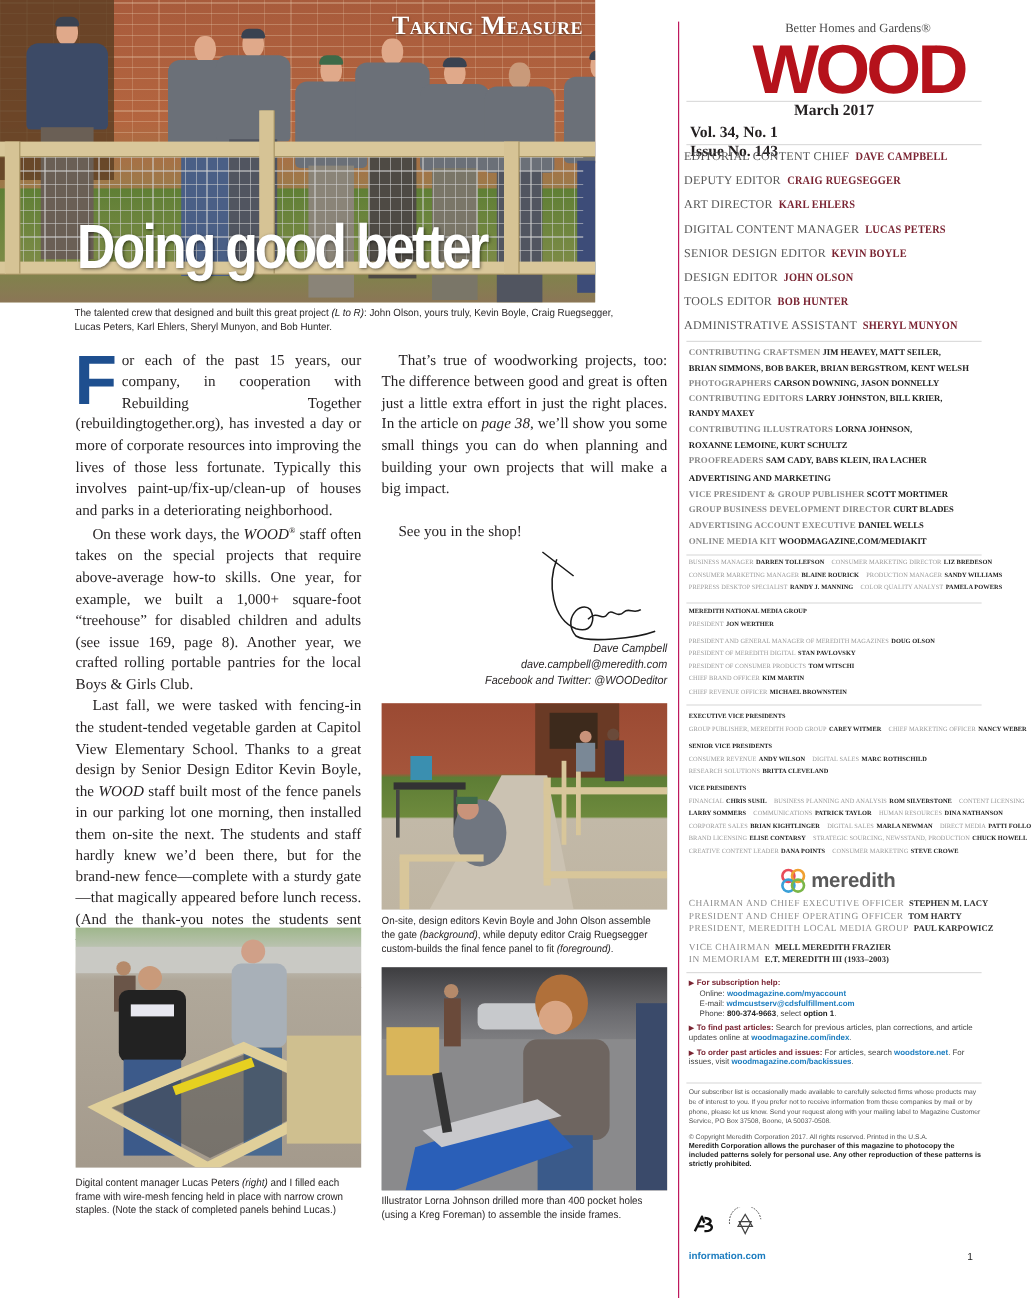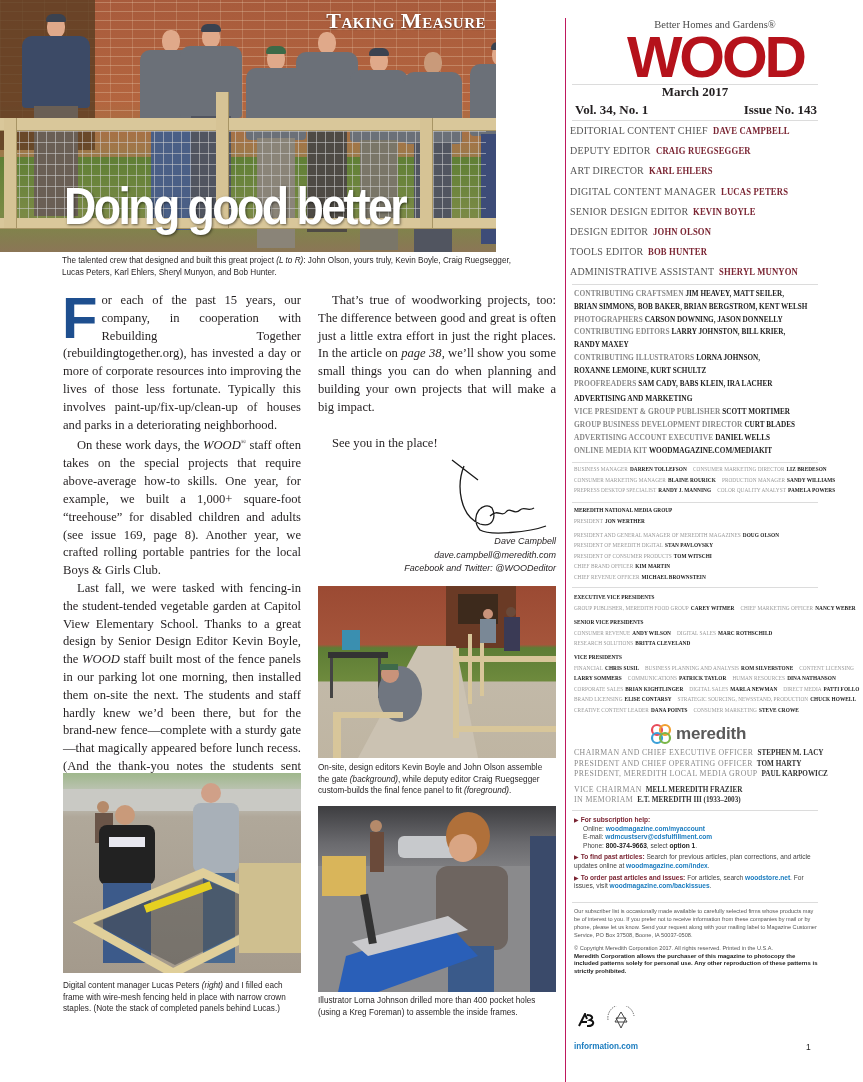--- a/index.html
+++ b/index.html
@@ -64,21 +64,21 @@
 
   
   .sidebar { position: absolute; left: 565px; top: 18px; width: 298px; height: 1064px; border-left: 1px solid #be185d; }
   .mast { position: absolute; left: 6px; top: 0; width: 246px; }
   .bhg { position: absolute; left: 0; width: 246px; top: 1px; text-align: center; font-size: 10.5px; color: #4a4a4a; padding-left: 40px; }
   .wood-logo { position: absolute; left: 55px; top: 11px; font-family: "Liberation Sans", sans-serif; font-weight: bold; font-size: 56px;
     color: #b5121b; letter-spacing: -3px; transform: scaleX(1.05) scaleY(1.03); transform-origin: left top; line-height: 56px; }
   .reg { position: absolute; left: 205px; top: 18px; font-size: 8px; color: #b5121b; }
   .hr { position: absolute; left: 6px; width: 246px; height: 1px; background: #dcdcdc; }
   .date { position: absolute; left: 6px; width: 246px; top: 64px; text-align: center; font-weight: bold; font-size: 13px; }
-  .volrow { position: absolute; left: 9px; width: 242px; top: 84px; display: flex; justify-content: space-between; font-weight: bold; font-size: 13px; }
+  .volrow { position: absolute; left: 9px; width: 242px; top: 84px; display: flex; justify-content: space-between; font-weight: bold; font-size: 13px; flex-direction: column; }
 
   .staff { position: absolute; left: 4px; top: 106px; width: 250px; }
   .staff-row { height: 20.2px; font-size: 10px; letter-spacing: .2px; white-space: nowrap; color: #555; font-family: "Liberation Serif", serif; }
   .staff-row .role { text-transform: uppercase; }
   .staff-row .name { color: #7a2432; font-weight: bold; text-transform: uppercase; font-size: 9.6px; margin-left: 5px; transform: scaleX(.9); display: inline-block; transform-origin: left; }
 
   .contrib { position: absolute; left: 8px; top: 270px; width: 250px; }
   .c-row { font-size: 7.4px; line-height: 12.8px; white-space: nowrap; color: #888; }
   .c-row .role { text-transform: uppercase; letter-spacing: .1px; font-weight: bold; }
   .c-row .name { color: #222; font-weight: bold; text-transform: uppercase; font-size: 7.2px; }
@@ -183,21 +183,21 @@
 
 <div class="col col1">
   <p class="noindent"><span class="dropcap">F</span><span>or each of the past 15 years, our company, in cooperation with Rebuilding Together (rebuildingtogether.org), has invested a day or more of corporate resources into improving the lives of those less fortunate. Typically this involves paint-up/fix-up/clean-up of houses and parks in a deteriorating neighborhood.</span></p>
   <p><span>On these work days, the </span><i>WOOD</i><sup style="font-size:7px">®</sup><span> staff often takes on the special projects that require above-average how-to skills. One year, for example, we built a 1,000+ square-foot “treehouse” for disabled children and adults (see issue 169, page 8). Another year, we crafted rolling portable pantries for the local Boys &amp; Girls Club.</span></p>
   <p><span>Last fall, we were tasked with fencing-in the student-tended vegetable garden at Capitol View Elementary School. Thanks to a great design by Senior Design Editor Kevin Boyle, the </span><i>WOOD</i><span> staff built most of the fence panels in our parking lot one morning, then installed them on-site the next. The students and staff hardly knew we’d been there, but for the brand-new fence—complete with a sturdy gate—that magically appeared before lunch recess. (And the thank-you notes the students sent were priceless.)</span></p>
   <p style="text-align:justify;text-align-last:justify">It might have been easier to simply slap up some pre-fab privacy-fence panels and call it</p>
 </div>
 
 <div class="col col2">
   <p><span>That’s true of woodworking projects, too: The difference between good and great is often just a little extra effort in just the right places. In the article on </span><i>page 38</i><span>, we’ll show you some small things you can do when planning and building your own projects that will make a big impact.</span></p>
-  <p class="signoff">See you in the place!</p>
+  <p class="signoff">See you in the shop!</p>
 </div>
 
 <svg class="sig-svg" width="100" height="80" viewBox="0 0 100 80">
   <path d="M2 4 L28 24 M14 10 C 6 30, 10 60, 30 68 C 44 72, 46 60, 42 52 C 34 44, 18 60, 30 74 C 40 80, 80 76, 96 70 M 40 60 C 48 52, 52 62, 56 56 C 60 50, 64 60, 70 54 C 74 50, 78 56, 84 52" stroke="#1a1a1a" stroke-width="1.3" fill="none"></path>
 </svg>
 <div class="sig-block">
   <div>Dave Campbell</div>
   <div>dave.campbell@meredith.com</div>
   <div>Facebook and Twitter: @WOODeditor</div>
 </div>

